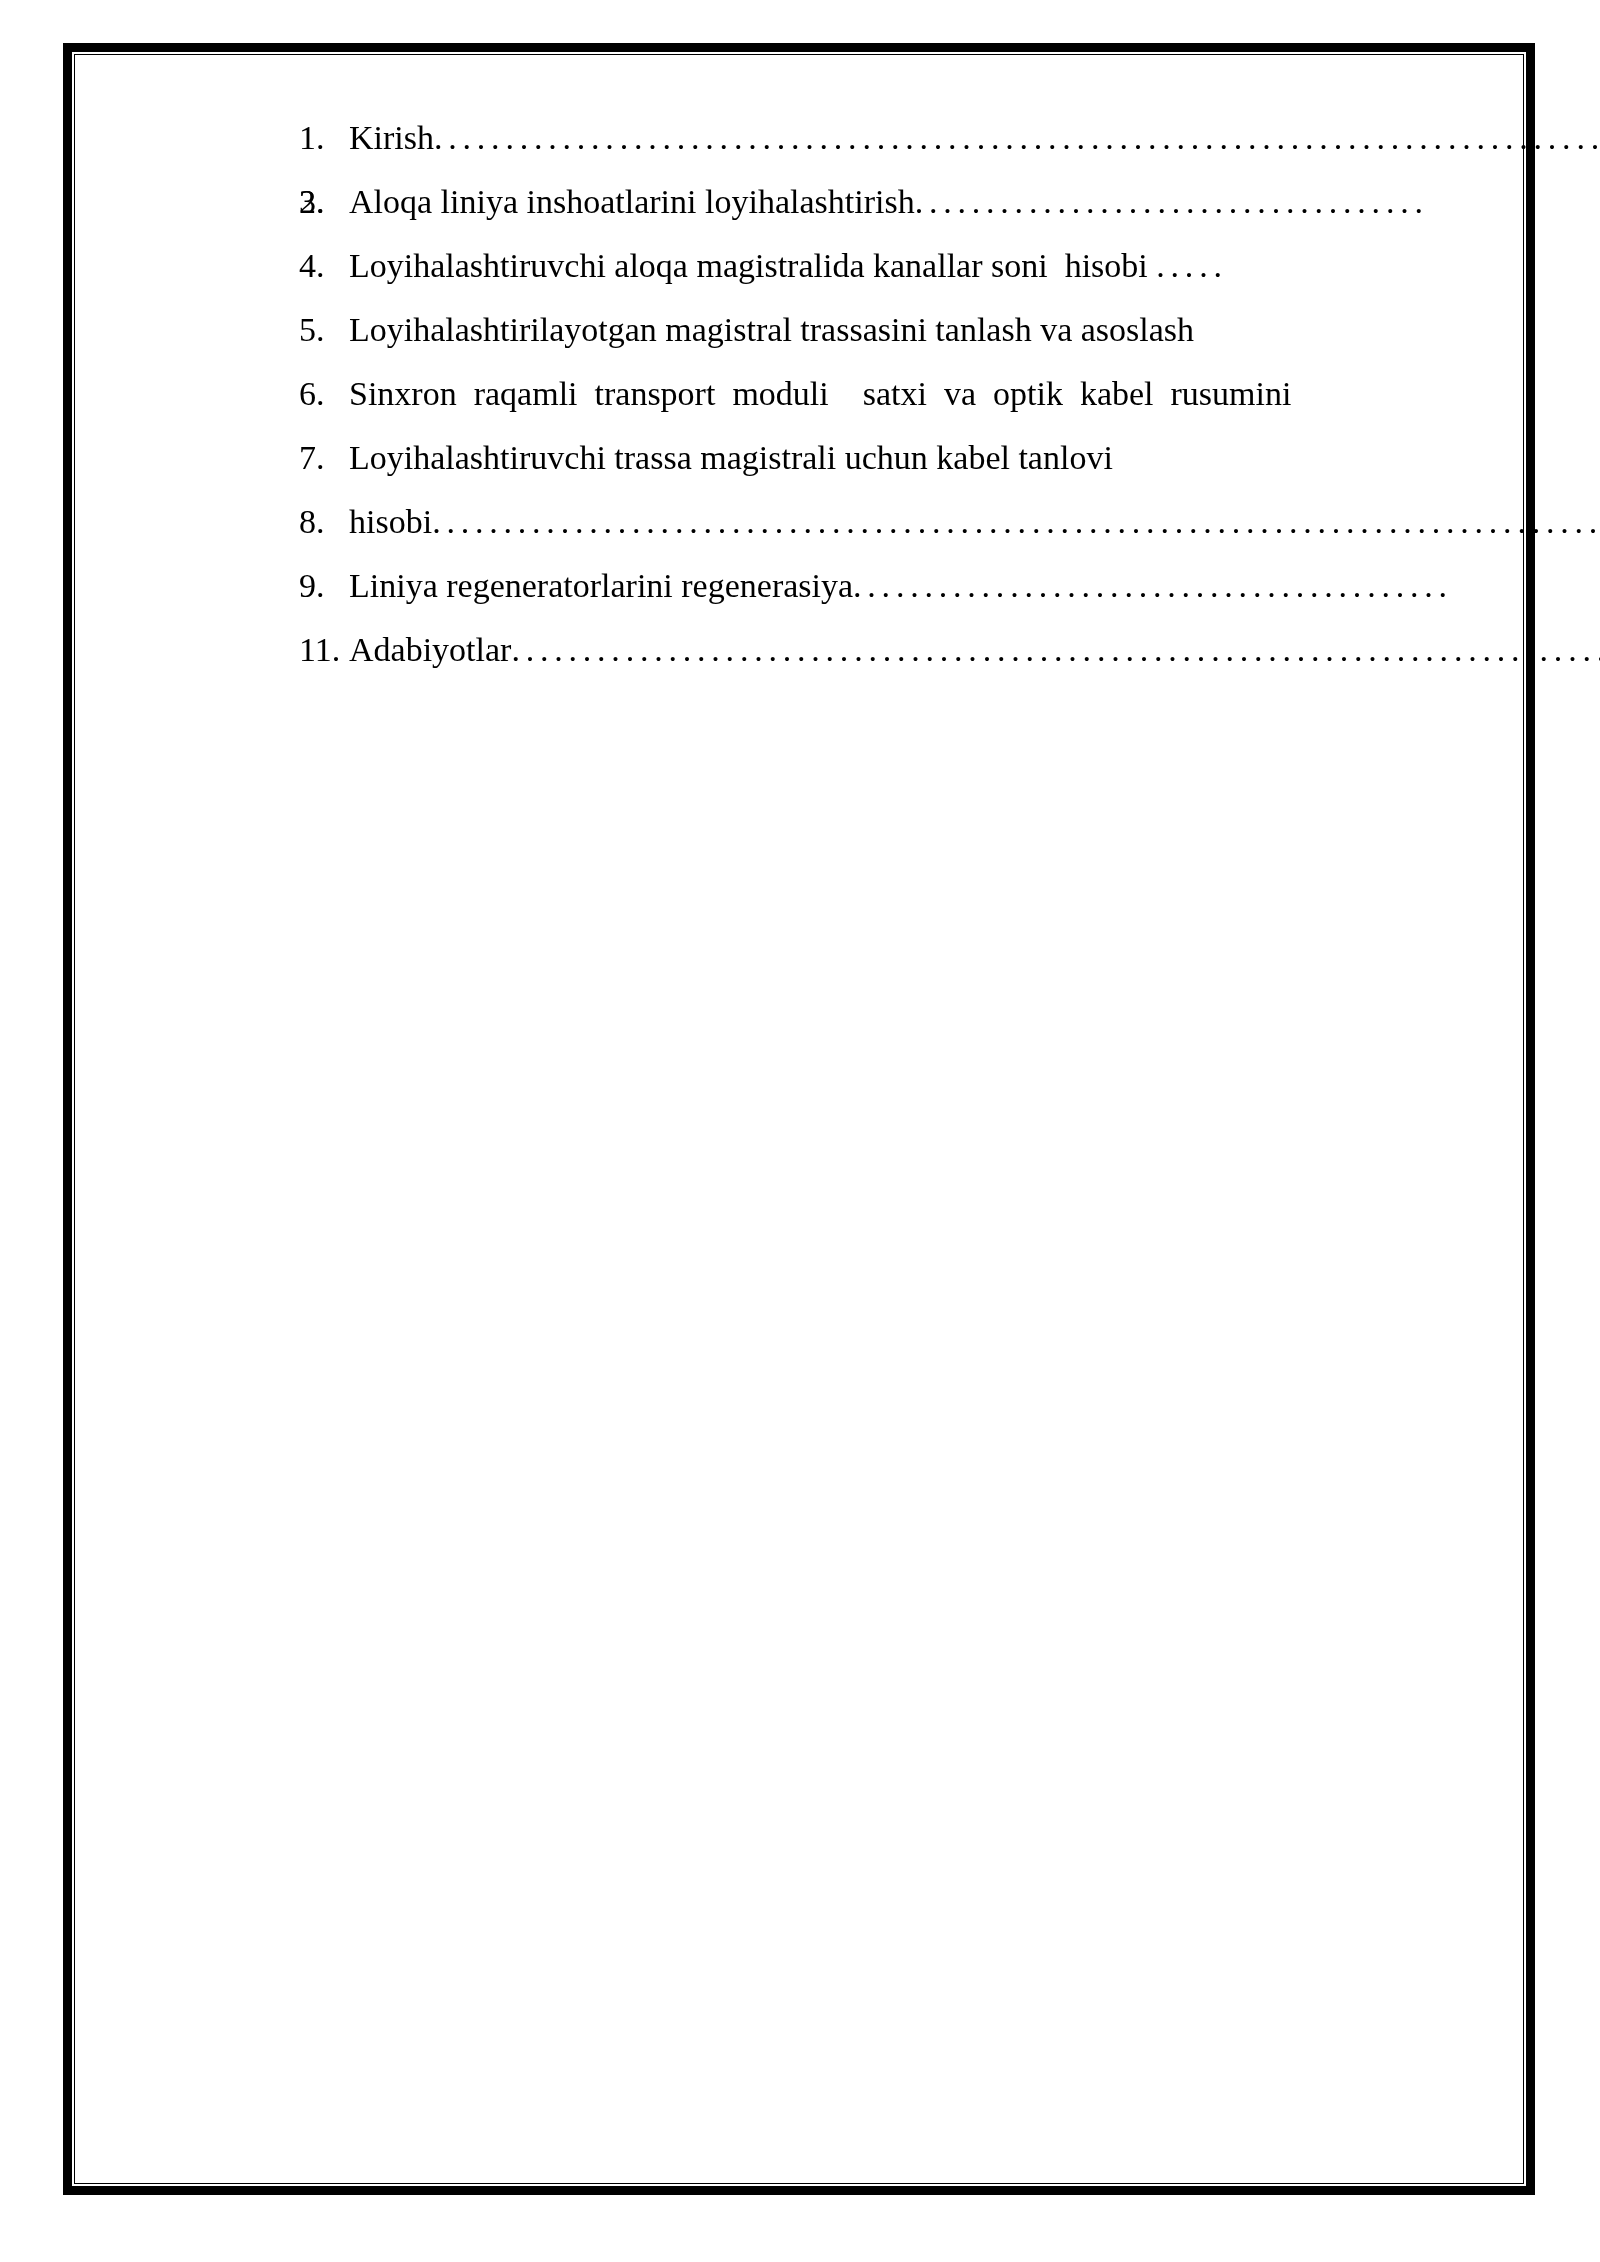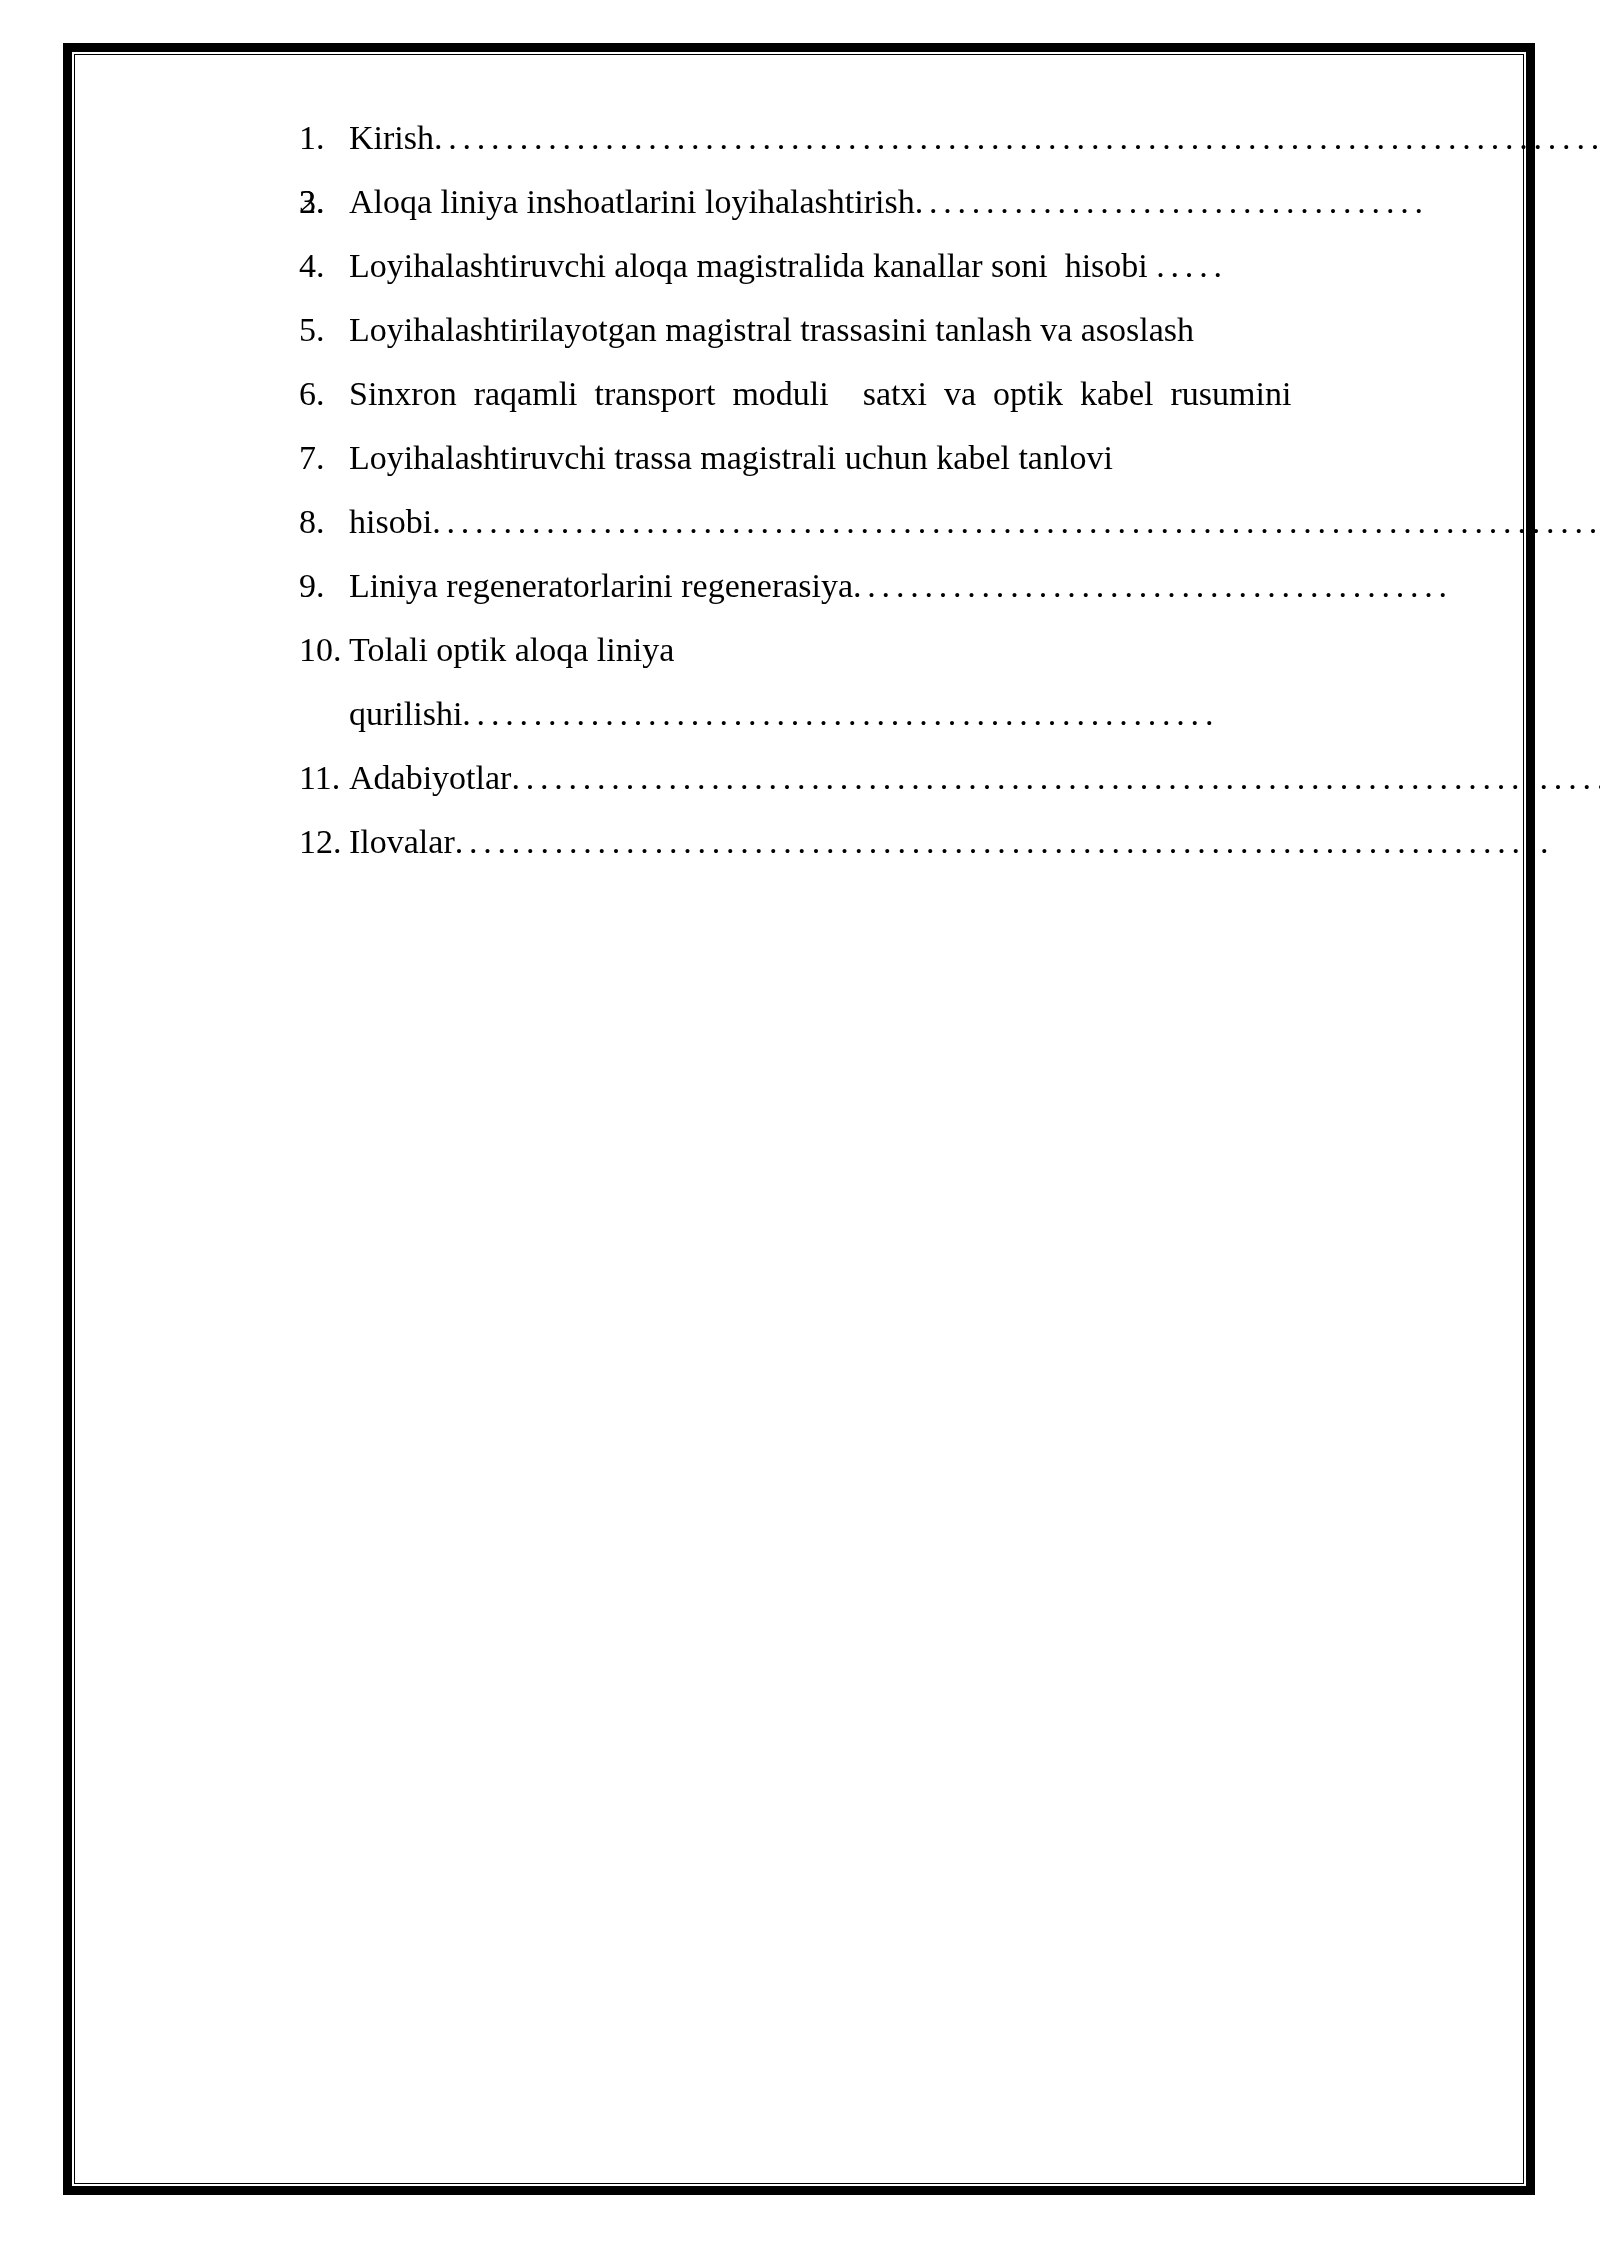--- a/index.html
+++ b/index.html
@@ -133,26 +133,18 @@
         </li>
         <li>
           <span class="num">8.</span>
           <span class="toc-text justify"><span class="lastline"><span>hisobi</span><span class="dots">..........................................................................................</span></span></span>
         </li>
         <li>
           <span class="num">9.</span>
           <span class="toc-text"><span>Liniya regeneratorlarini regenerasiya</span><span class="dots">..........................................</span></span>
         </li>
         <li class="tight">
-          <span class="num">10.</span>
-          <span class="toc-text"><span>Tolali optik aloqa liniya qurilishi</span><span class="dots">.....................................................</span></span>
-        </li>
-        <li class="tight">
           <span class="num">11.</span>
           <span class="toc-text"><span>Adabiyotlar</span><span class="dots">................................................................................</span></span>
-        </li>
-        <li class="tight">
-          <span class="num">12.</span>
-          <span class="toc-text"><span>Ilovalar</span><span class="dots">.............................................................................</span></span>
         </li>
       </ol>
   </div>
 </div>
 
 </body></html>

